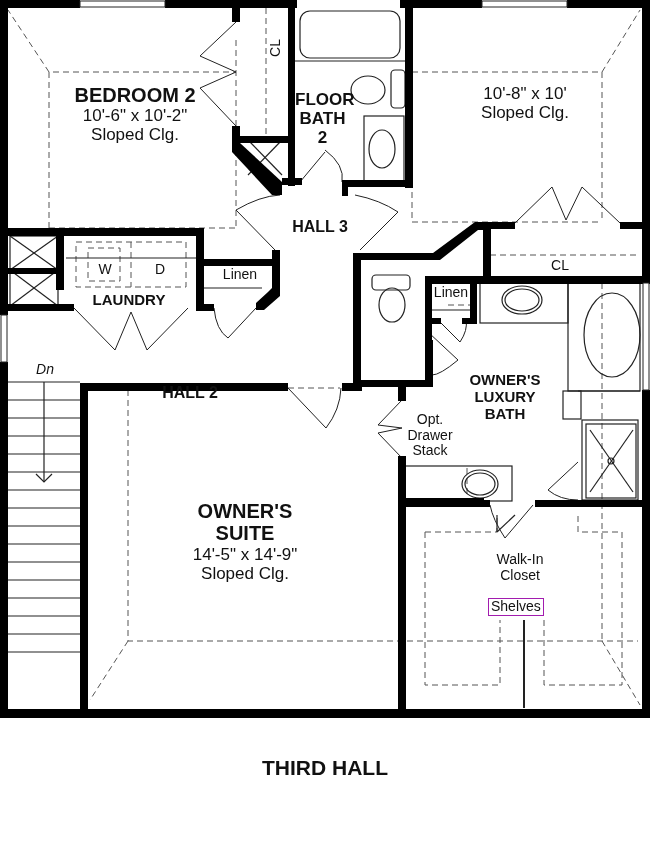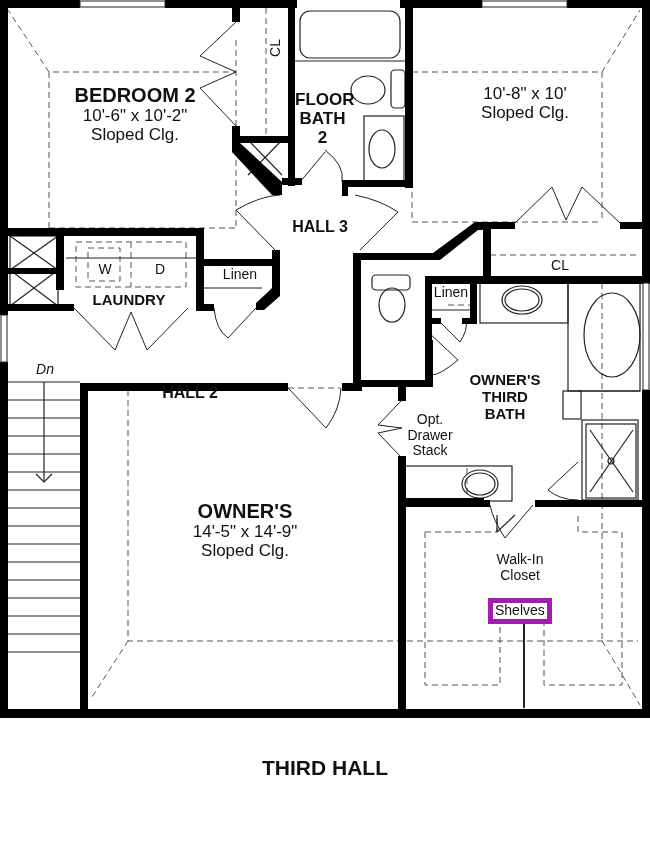--- a/index.html
+++ b/index.html
@@ -3,21 +3,21 @@
 <meta charset="utf-8">
 <style>
   html, body { margin:0; padding:0; background:#ffffff; }
   body { width:650px; height:851px; position:relative; overflow:hidden; font-family:"Liberation Sans", sans-serif; }
   svg { position:absolute; left:0; top:0; }
   .lbl { position:absolute; text-align:center; color:#111; line-height:1.12; white-space:nowrap; }
   .bold { font-weight:bold; }
   .title { font-size:20px; }
   .sub { font-size:17px; }
   .small { font-size:14px; }
-  .boxed { border:5px solid #a21caf; background:#fff; padding:0 2px; }
+  .boxed { border:1px solid #a21caf; background:#fff; padding:0 2px; }
 </style>
 </head>
 <body>
 
 <svg width="650" height="851" viewBox="0 0 650 851">
 
   <g stroke="#555" stroke-width="1" stroke-dasharray="6,4" fill="none">
 
     <polyline points="49,228 49,72 236,72"></polyline>
     <line x1="49" y1="72" x2="8" y2="10"></line>
@@ -274,32 +274,33 @@
 <div class="lbl small" style="left:210px; top:267px; width:60px;">Linen</div>
 
 <div class="lbl bold" style="left:140px; top:352px; width:100px; font-size:16px;margin-top:32px;">HALL 2</div>
 
 <div class="lbl small" style="left:28px; top:362px; width:34px;font-style:italic;">Dn</div>
 
 <div class="lbl small" style="left:428px; top:285px; width:46px;">Linen</div>
 
 <div class="lbl bold" style="left:450px; top:372px; width:110px; font-size:15px;">
   <div>OWNER'S</div>
-  <div>THIRD</div>
+  <div>LUXURY</div>
   <div>BATH</div>
 </div>
 
 <div class="lbl small" style="left:400px; top:412px; width:60px;">
   <div>Opt.</div>
   <div>Drawer</div>
   <div>Stack</div>
 </div>
 
 <div class="lbl" style="left:160px; top:500px; width:170px;">
   <div class="bold title">OWNER'S</div>
+  <div class="bold title">SUITE</div>
   <div class="sub">14'-5" x 14'-9"</div>
   <div class="sub">Sloped Clg.</div>
 </div>
 
 <div class="lbl small" style="left:480px; top:552px; width:80px;">
   <div>Walk-In</div>
   <div>Closet</div>
 </div>
 <div class="lbl small boxed" style="left:488px; top:598px;">Shelves</div>
 

